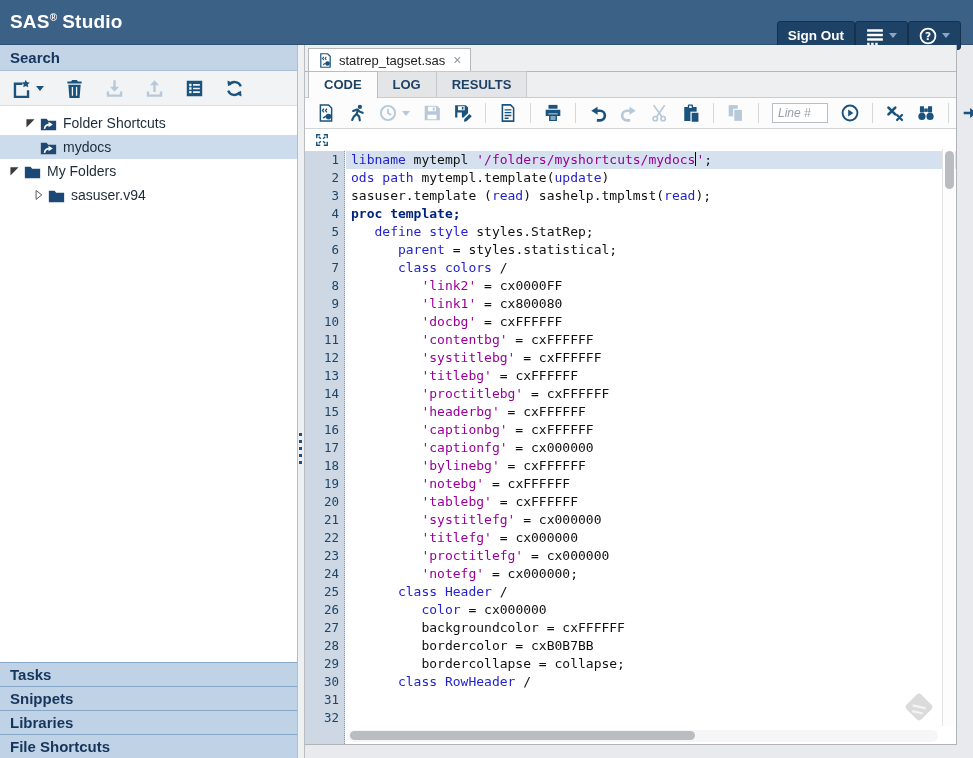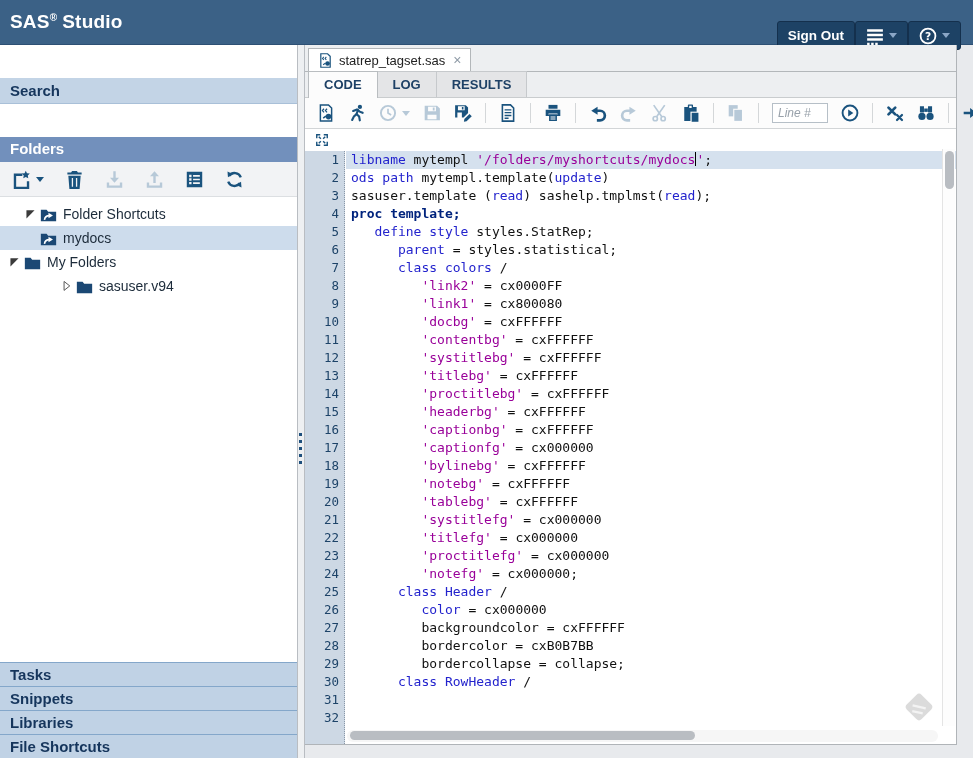--- a/index.html
+++ b/index.html
@@ -15,21 +15,21 @@
   .hdr-btn { height:29px; background:#1d4265; border:1px solid #14304d; border-radius:3px; color:#fff; display:flex; align-items:center; justify-content:center; padding:0 10px; cursor:pointer; }
   .hdr-btn .lbl { font-weight:bold; font-size:13.5px; }
   .hdr-btn .icon { width:18px; height:18px; display:inline-block; }
   .caret { width:0; height:0; border-left:4px solid transparent; border-right:4px solid transparent; border-top:5px solid currentColor; display:inline-block; margin-left:5px; }
   .hdr-caret { color:#8aa6c6; }
 
   .icon svg { width:100%; height:100%; display:block; }
 
   
   #sidebar { position:absolute; left:0; top:45px; width:297px; bottom:0; background:#fff; display:flex; flex-direction:column; }
-  .side-hd { height:26px; line-height:25px; background:#c3d4e6; color:#15355c; font-weight:bold; font-size:15px; padding-left:10px; border-bottom:1px solid #a9c0d8;margin-top:33px; }
+  .side-hd { height:26px; line-height:25px; background:#c3d4e6; color:#15355c; font-weight:bold; font-size:15px; padding-left:10px; border-bottom:1px solid #a9c0d8; }
   .side-hd.active { background:#7290bc; color:#fff; height:25px; line-height:24px; border-bottom:none; }
   #folders-toolbar { height:35px; background:#f2f3f5; border-bottom:1px solid #dcdfe2; display:flex; align-items:center; padding-left:12px; gap:21px; }
   .sb-btn { background:none; border:none; color:#1a537e; display:flex; align-items:center; cursor:pointer; padding:0; }
   .sb-btn.disabled { color:#b7c9d8; }
   .sb-btn .icon { width:19px; height:19px; }
   .sb-caret { color:#1a537e; }
 
   #tree { flex:1; background:#fff; padding-top:5px; overflow:hidden; }
   .tree-row { height:24px; display:flex; align-items:center; font-size:14px; color:#1c2b3a; cursor:pointer; }
   .tree-row.selected { background:#cddcec; }
@@ -119,21 +119,20 @@
             <text x="8" y="11.4" text-anchor="middle" font-size="9.5" font-weight="bold" font-family="DejaVu Sans, sans-serif" fill="currentColor">?</text>
           </svg>
         </span>
         <span class="caret hdr-caret"></span>
       </button>
   </div>
 </div>
 
 <div id="sidebar">
   <div class="side-hd">Search</div>
-  <div class="side-hd active">Folders</div>
   <div id="folders-toolbar">
       <button class="sb-btn">
         <span class="icon">
           <svg viewBox="0 0 16 16">
             <path fill="currentColor" d="M1.5 3h7.2v2H3.5v9h9V9.5h2V16H1.5z"></path>
             <path fill="currentColor" d="M11.6.6l1 2.1 2.4.3-1.7 1.6.4 2.3-2.1-1.1-2.1 1.1.4-2.3L8.2 3l2.4-.3z"></path>
           </svg>
         </span>
         <span class="caret sb-caret"></span>
       </button>
@@ -204,21 +203,21 @@
       </div>
       <div class="tree-row" style="padding-left: 8px;">
         <span class="tree-marker"><svg viewBox="0 0 16 16">
             <polygon points="3,4 13,4 3,14" fill="#3a3a3a"></polygon>
           </svg></span>
         <span class="tree-ficon"><svg viewBox="0 0 16 16">
             <path fill="currentColor" d="M.8 2.6h5.4l1.5 1.9h7.5v9H.8z"></path>
           </svg></span>
         <span>My Folders</span>
       </div>
-      <div class="tree-row" style="padding-left: 24px; margin-left: 36px;">
+      <div class="tree-row" style="padding-left: 32px;">
         <span class="tree-marker"><svg viewBox="0 0 16 16">
             <polygon points="5,3 12,8.5 5,14" fill="none" stroke="#555" stroke-width="1.2"></polygon>
           </svg></span>
         <span class="tree-ficon"><svg viewBox="0 0 16 16">
             <path fill="currentColor" d="M.8 2.6h5.4l1.5 1.9h7.5v9H.8z"></path>
           </svg></span>
         <span>sasuser.v94</span>
       </div>
     </div>
   <div id="side-sections">

